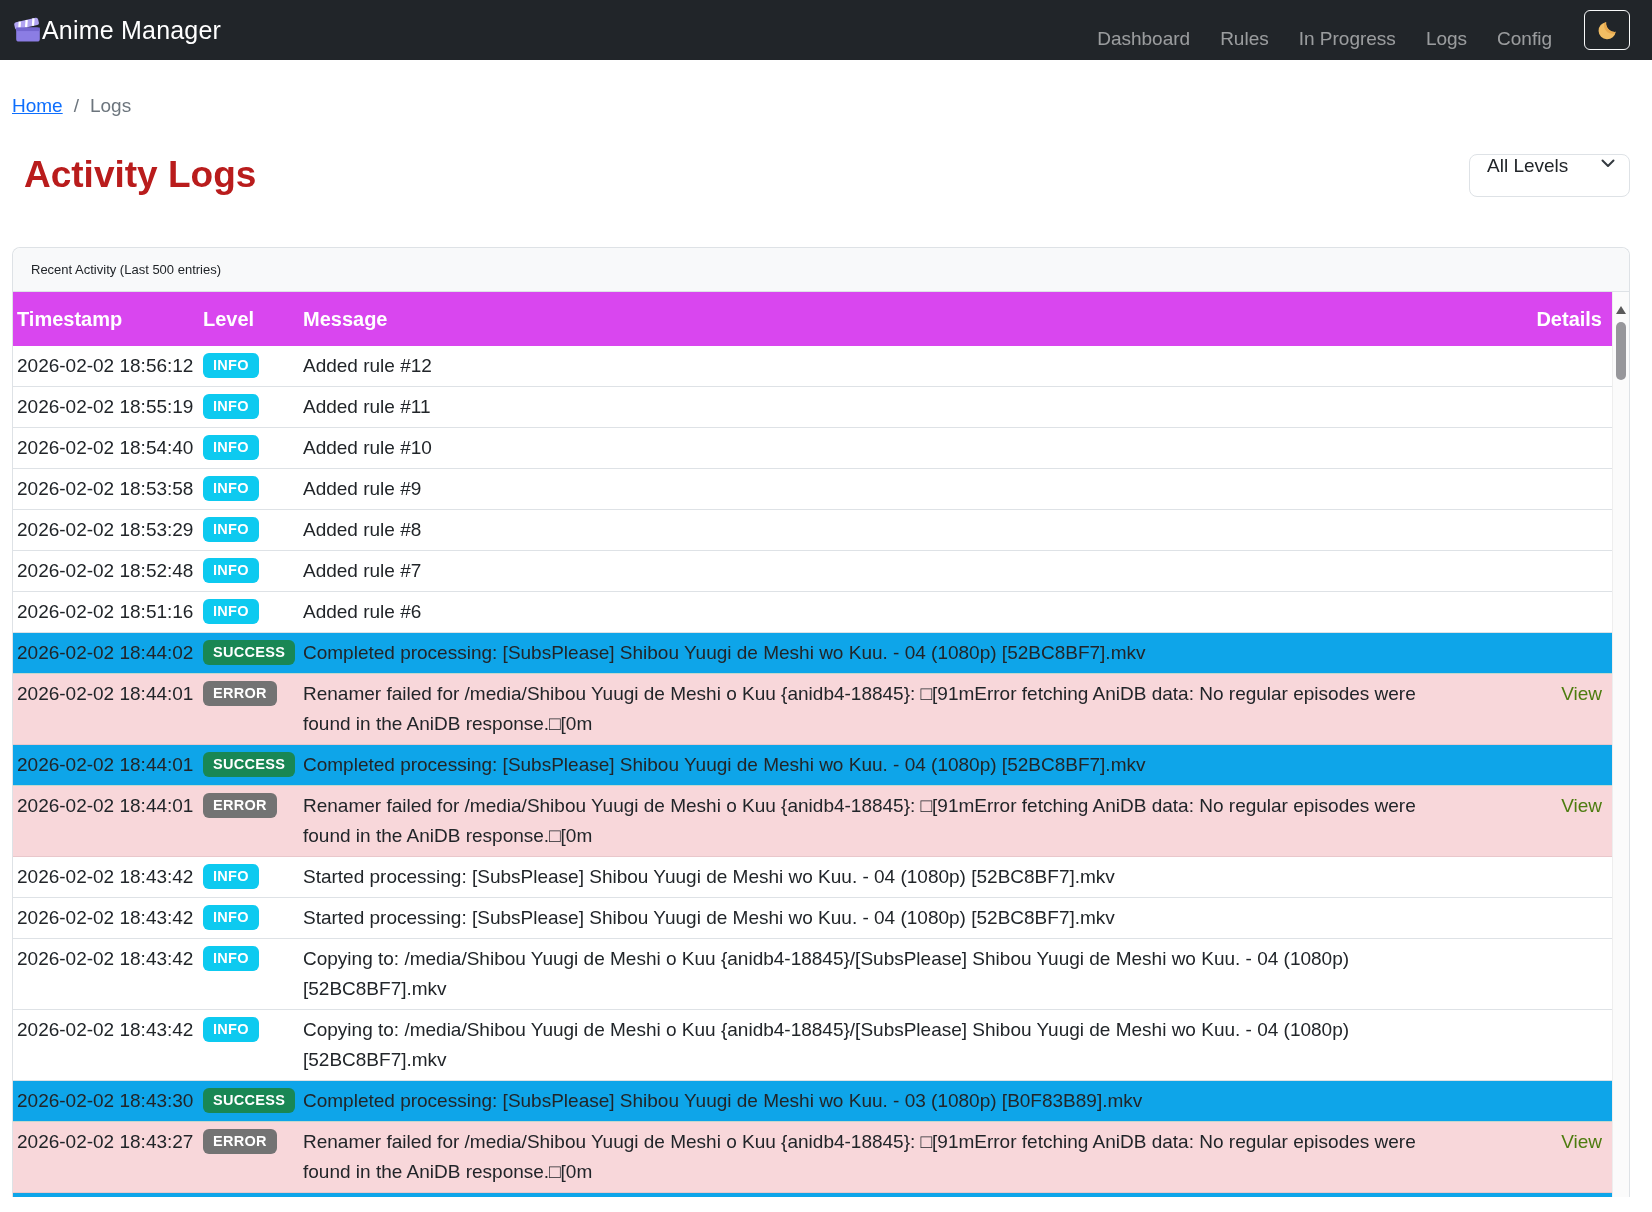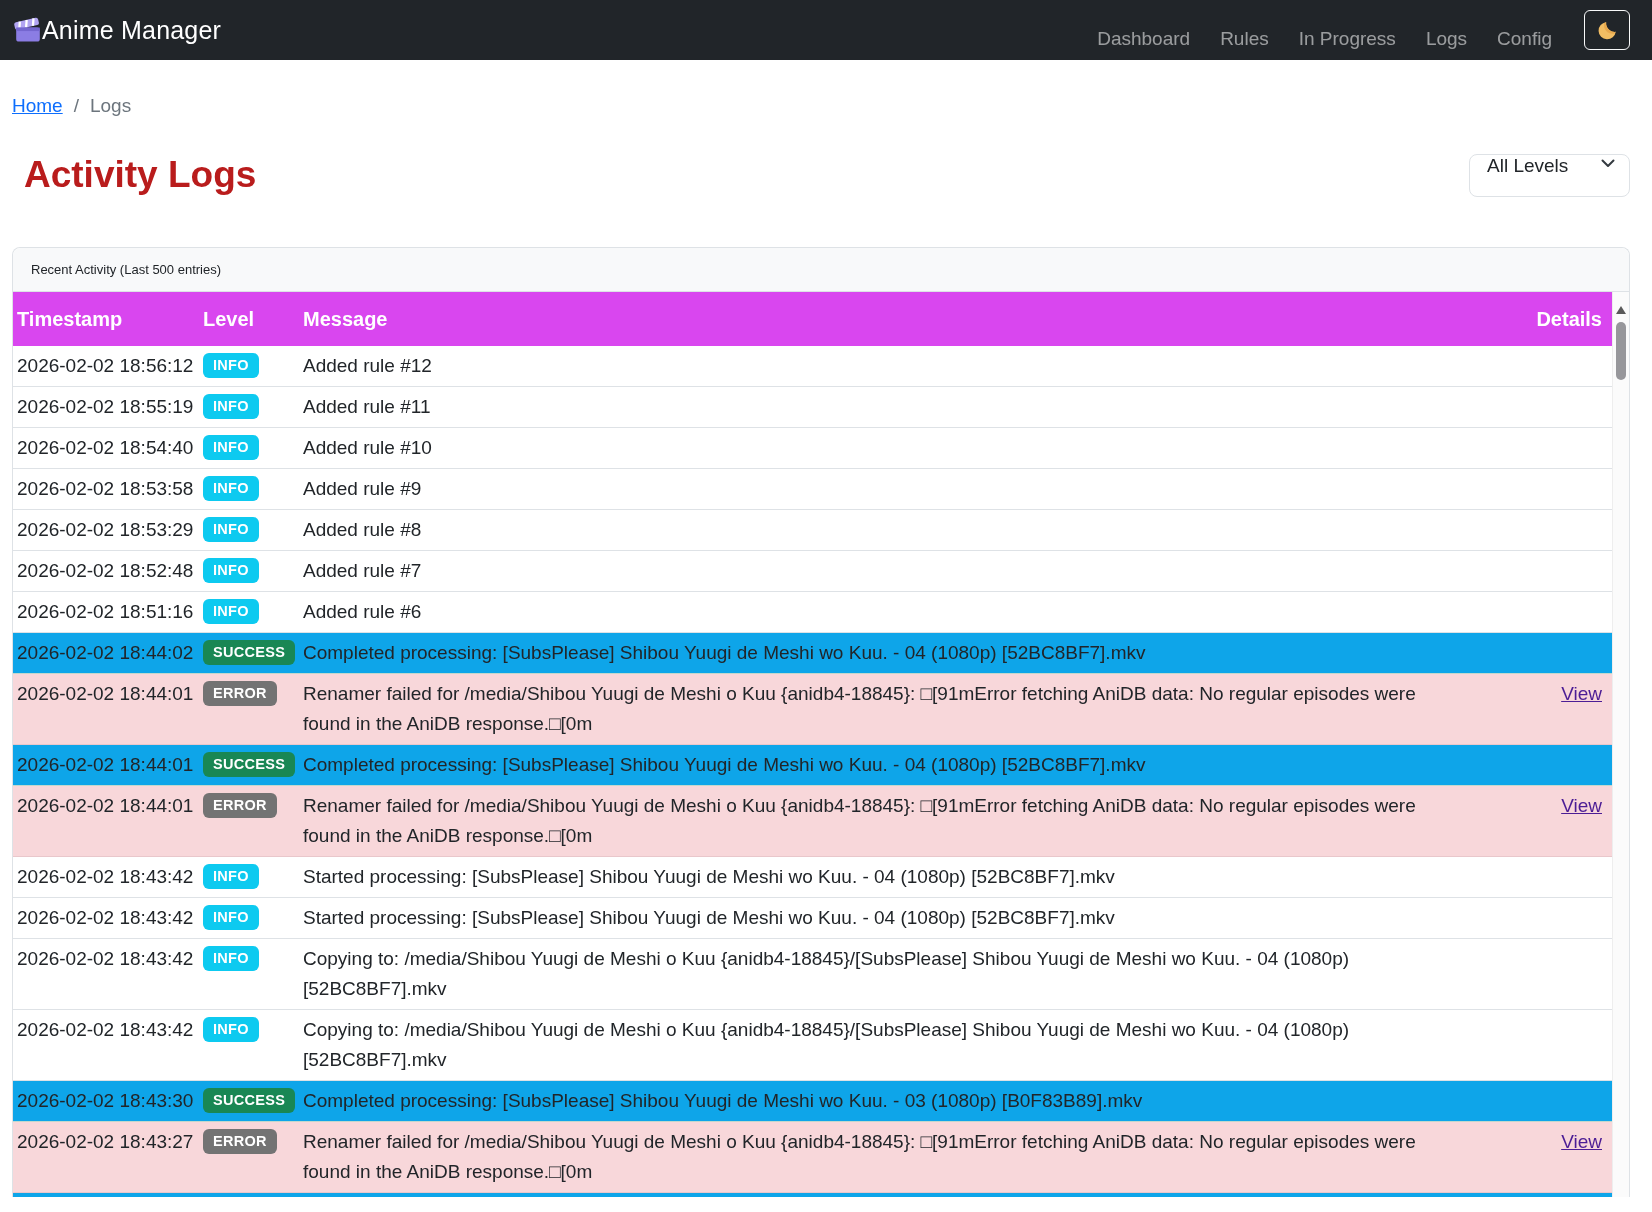--- a/index.html
+++ b/index.html
@@ -67,21 +67,21 @@
   tr.row-success td { background: #0ea5e9; border-bottom-color: #c3d8cd; }
   tr.row-danger td  { background: #f8d7da; border-bottom-color: #e9c7cb; }
   .badge {
     display: inline-block; color: #fff; font-size: 14.5px; font-weight: 700;
     line-height: 15px; padding: 5px 10px; border-radius: 6px; letter-spacing: .3px;
     vertical-align: 2px;
   }
   .b-info { background: #0dcaf0; }
   .b-success { background: #198754; }
   .b-danger { background: #737373; }
-  a.view { color: #4c1d95; text-decoration: underline; cursor: pointer; font-size: 19px; }
+  a.view { color: #4d7c0f; cursor: pointer; font-size: 19px; }
   
   .scrollbar {
     position: absolute; top: 0; right: 0; width: 17px; height: 100%;
     background: #fbfbfb; border-left: 1px solid #eeeeee;
   }
   .sb-arrow {
     width: 0; height: 0; margin: 14px auto 0;
     border-left: 5px solid transparent; border-right: 5px solid transparent;
     border-bottom: 8px solid #5a5a5a;
   }

